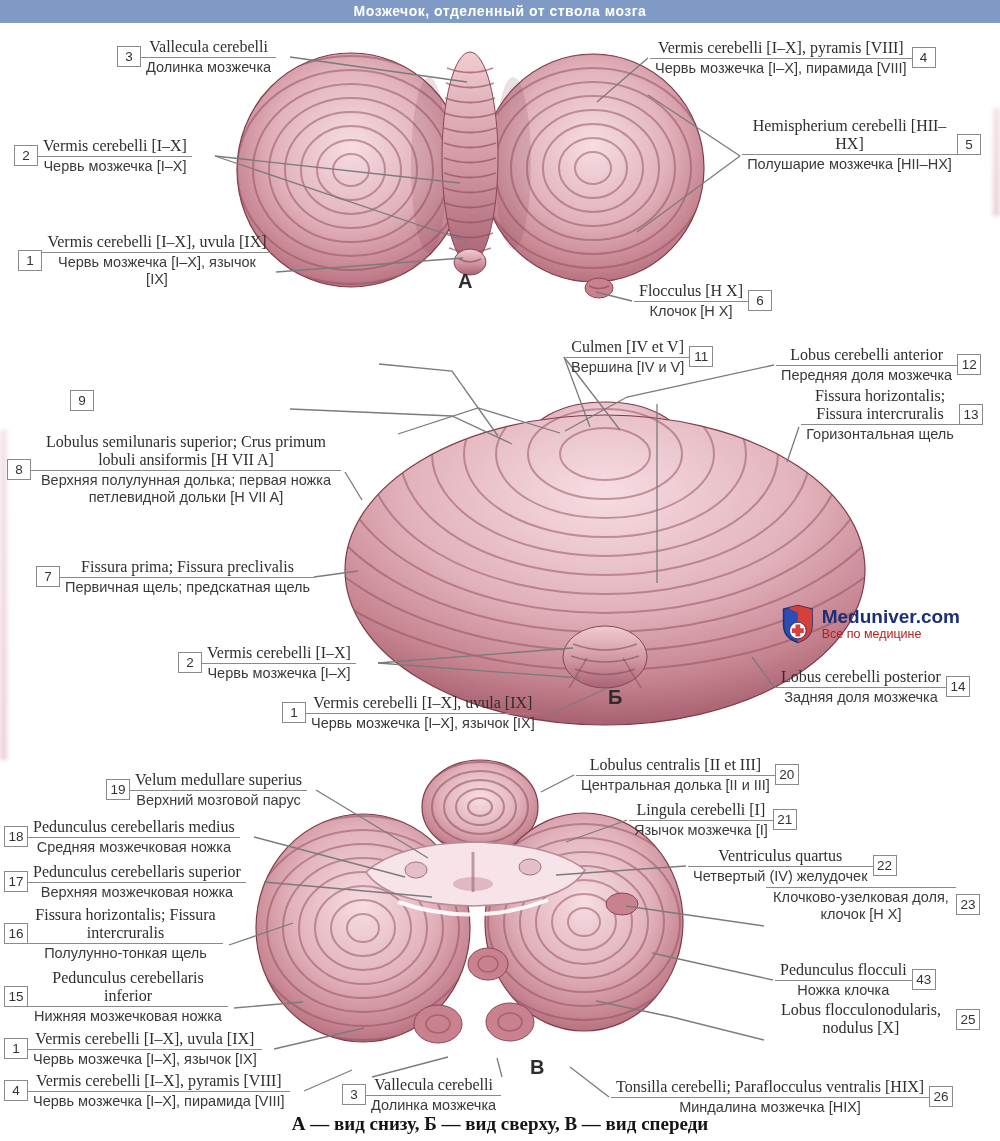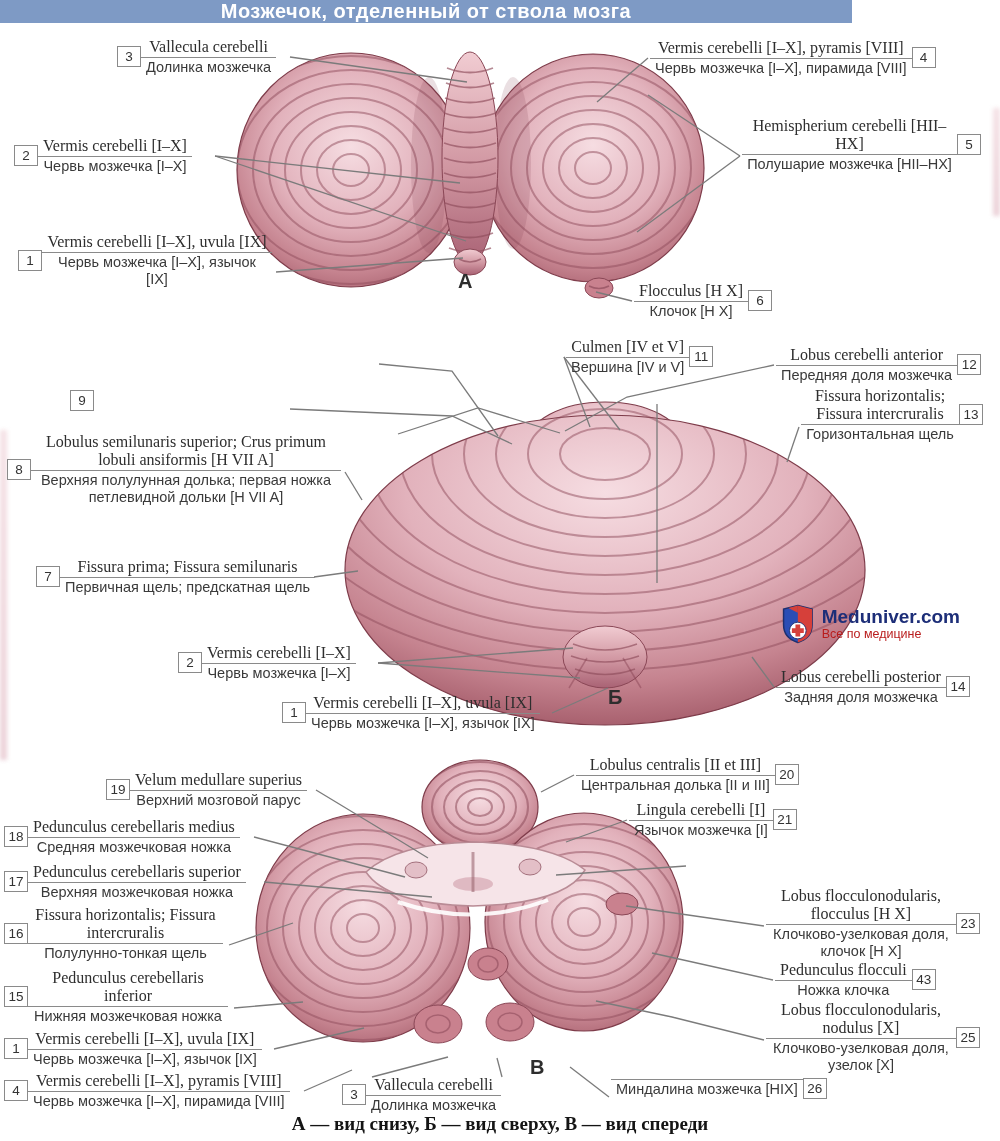--- a/index.html
+++ b/index.html
@@ -1,20 +1,20 @@
 <!DOCTYPE html>
 <html><head>
 <meta charset="utf-8">
 <style>
   html,body{margin:0;padding:0;background:#ffffff;}
   #page{position:relative;width:1000px;height:1141px;background:#ffffff;overflow:hidden;
         font-family:"Liberation Sans",sans-serif;}
   
-  #titlebar{position:absolute;left:0;top:0;width:852px;height:23px;background:#7e9ac5;
-            color:#ffffff;font-weight:bold;font-size:20px;line-height:23px;text-align:center;
+  #titlebar{position:absolute;left:0;top:0;width:1000px;height:23px;background:#7e9ac5;
+            color:#ffffff;font-weight:bold;font-size:14px;line-height:23px;text-align:center;
             letter-spacing:.5px;z-index:6;}
   
   svg.fig{position:absolute;z-index:0;}
   svg#leaders{position:absolute;left:0;top:0;z-index:2;pointer-events:none;}
   svg#leaders polyline{fill:none;stroke:#7b7b7b;stroke-width:1.3;}
   
   .lbl{position:absolute;display:flex;align-items:center;color:#333;z-index:5;}
   .lbl .txt{display:flex;flex-direction:column;justify-content:center;}
   .numbox{flex:0 0 auto;border:1.5px solid #8a8a8a;background:#fff;
           font-size:13.5px;line-height:19px;height:21px;min-width:24px;text-align:center;
@@ -316,21 +316,21 @@
   <div class="lbl" style="left:7px;top:433px">
     <div class="numbox">8</div>
     <div class="txt" style="width:310px">
         <div class="lat wrap">Lobulus semilunaris superior; Crus primum lobuli ansiformis [H VII A]</div>
       <div class="rus wrap">Верхняя полулунная долька; первая ножка петлевидной дольки [H VII A]</div>
       </div>
   </div>
   <div class="lbl" style="left:36px;top:558px">
     <div class="numbox">7</div>
     <div class="txt">
-        <div class="lat">Fissura prima; Fissura semilunaris</div>
+        <div class="lat">Fissura prima; Fissura preclivalis</div>
       <div class="rus">Первичная щель; предскатная щель</div>
       </div>
   </div>
   <div class="lbl" style="left:566px;top:338px">
     <div class="txt">
         <div class="lat">Culmen [IV et V]</div>
       <div class="rus">Вершина [IV и V]</div>
       </div>
     <div class="numbox">11</div>
   </div>
@@ -433,43 +433,49 @@
       </div>
     <div class="numbox">20</div>
   </div>
   <div class="lbl" style="left:629px;top:801px">
     <div class="txt">
         <div class="lat">Lingula cerebelli [I]</div>
       <div class="rus">Язычок мозжечка [I]</div>
       </div>
     <div class="numbox">21</div>
   </div>
+  <div class="lbl" style="left:688px;top:847px">
+    <div class="txt">
+        <div class="lat">Ventriculus quartus</div>
+      <div class="rus">Четвертый (IV) желудочек</div>
+      </div>
+    <div class="numbox">22</div>
+  </div>
   <div class="lbl" style="left:766px;top:887px">
     <div class="txt" style="width:190px">
-        <div class="lat wrap">Lobus flocculonodularis, flocculus [H X]</div>
       <div class="rus wrap">Клочково-узелковая доля, клочок [H X]</div>
       </div>
     <div class="numbox">23</div>
   </div>
   <div class="lbl" style="left:775px;top:961px">
     <div class="txt">
         <div class="lat">Pedunculus flocculi</div>
       <div class="rus">Ножка клочка</div>
       </div>
     <div class="numbox">43</div>
   </div>
   <div class="lbl" style="left:766px;top:1001px">
     <div class="txt" style="width:190px">
         <div class="lat wrap">Lobus flocculonodularis, nodulus [X]</div>
-      <div class="rus wrap">Клочково-узелковая доля, узелок [X]</div>
       </div>
     <div class="numbox">25</div>
   </div>
   <div class="lbl" style="left:611px;top:1078px">
     <div class="txt">
+        <div class="lat">Tonsilla cerebelli; Paraflocculus ventralis [HIX]</div>
       <div class="rus">Миндалина мозжечка [HIX]</div>
       </div>
     <div class="numbox">26</div>
   </div>
 
   <div class="viewletter" style="left:458px;top:270px">А</div>
   <div class="viewletter" style="left:608px;top:686px">Б</div>
   <div class="viewletter" style="left:530px;top:1056px">В</div>
 
   <div id="caption">А — вид снизу, Б — вид сверху, В — вид спереди</div>

